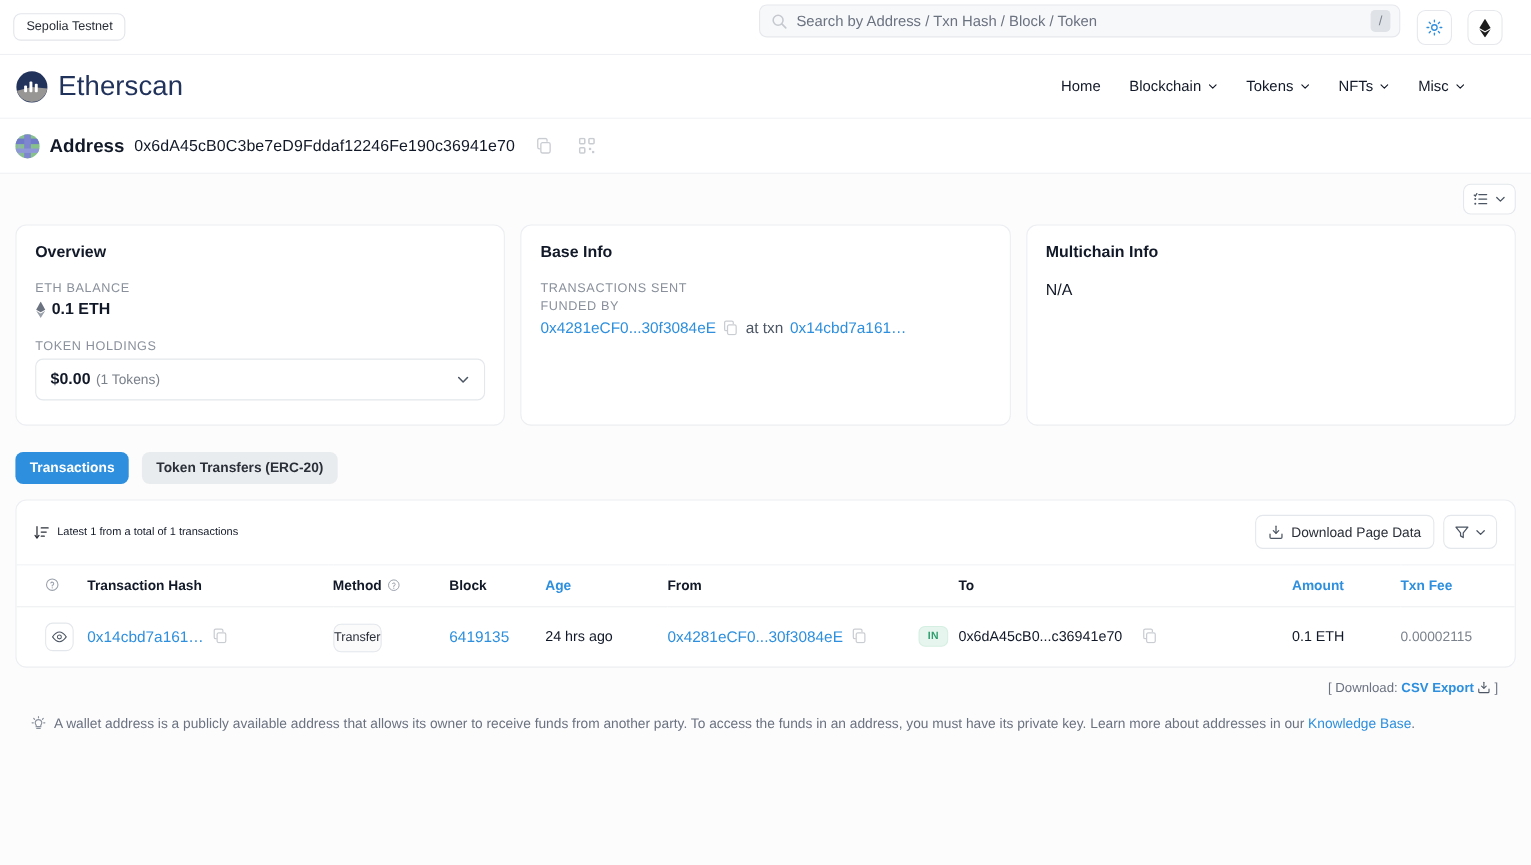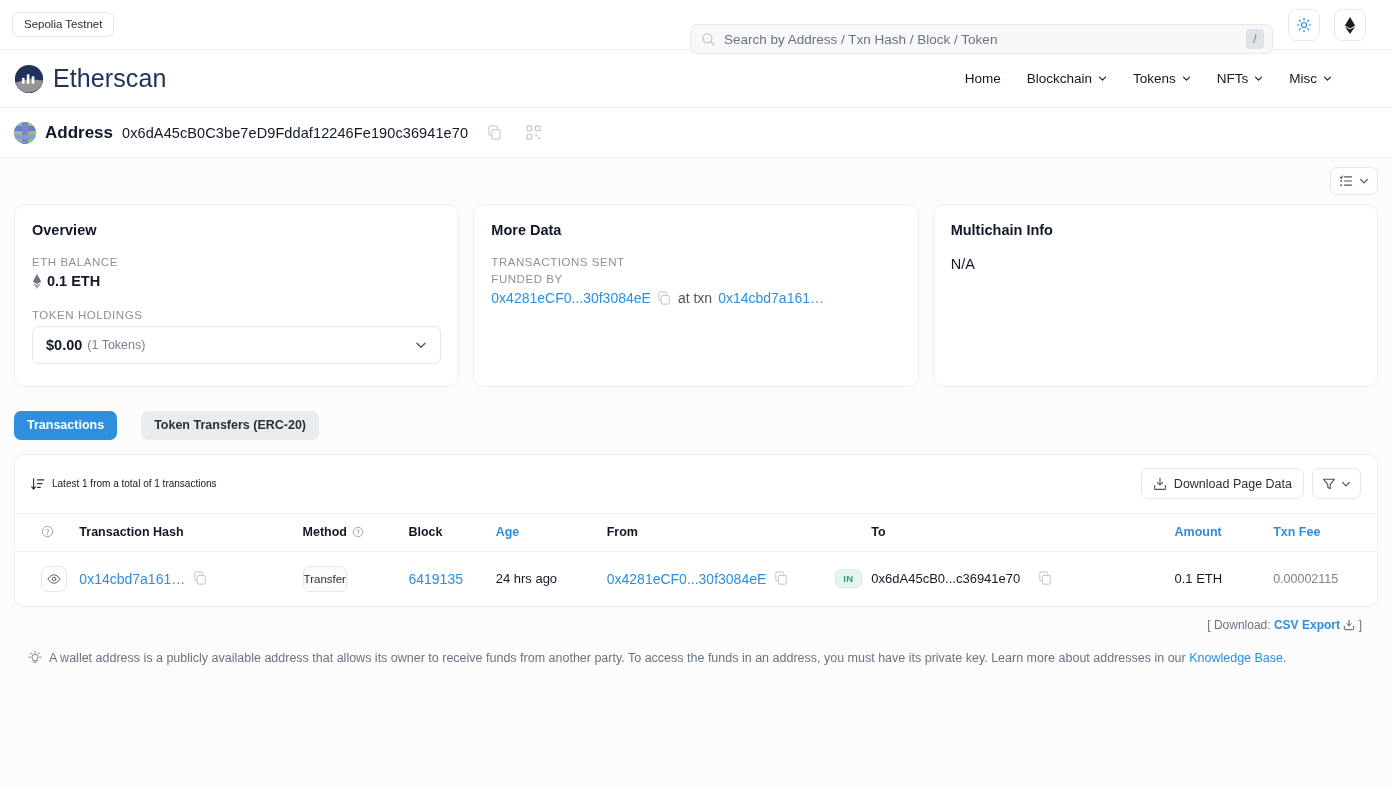--- a/index.html
+++ b/index.html
@@ -27,21 +27,21 @@
     background: #fff;
     font-size: 11.5px;
     color: #2a2f38;
     padding: 6px 11px;
     line-height: 1;
     white-space: nowrap;
   }
   .search-wrap {
     position: absolute;
     left: 690px;
-    top: 24px;
+    top: 4px;
     width: 583px;
     height: 30px;
     display: flex;
     align-items: center;
     background: #f7f8fa;
     border: 1px solid #e6e8ec;
     border-radius: 7px;
     padding: 0 8px 0 10px;
   }
   .search-ico { width: 15px; height: 15px; flex: 0 0 15px; opacity: .45; }
@@ -173,21 +173,21 @@
   .dd-caret { margin-left: auto; }
 
   .kv-row { display: flex; align-items: baseline; gap: 18px; margin-bottom: 22px; }
   .kv { font-size: 14px; color: #4b5563; }
   .kv b { color: #111827; font-weight: bold; }
   .funded { display: flex; align-items: center; gap: 6px; flex-wrap: nowrap; }
   .lnk { color: #2d8fdd; text-decoration: none; font-size: 14px; white-space: nowrap; }
   .muted14 { font-size: 14px; color: #4b5563; }
 
   
-  .tabs { display: flex; gap: 24px; margin: 24px 0 14px 0; text-align: center; }
+  .tabs { display: flex; gap: 12px; margin: 24px 0 14px 0; text-align: center; }
   .tab {
     font-size: 12.5px;
     font-weight: bold;
     border-radius: 7px;
     padding: 8px 13px;
     line-height: 1;
   }
   .tab.active { background: #2d8fdd; color: #fff; }
   .tab.idle   { background: #e9ecef; color: #2a2f38; }
 
@@ -474,21 +474,21 @@
         <span class="dd-sub">(1 Tokens)</span>
         <span class="dd-caret">
           <svg viewBox="0 0 12 12" width="12" height="12">
               <path d="M2 4.2 L6 8.2 L10 4.2" fill="none" stroke="#4b5563" stroke-width="1.4" stroke-linecap="round" stroke-linejoin="round"></path>
             </svg>
         </span>
       </div>
     </div>
 
     <div class="card">
-      <div class="card-title">More Data</div>
+      <div class="card-title">Base Info</div>
       <div class="label">TRANSACTIONS SENT</div>
       <div class="label">FUNDED BY</div>
       <div class="funded">
         <a class="lnk">0x4281eCF0...30f3084eE</a>
         <span class="mini-ico">
           <svg viewBox="0 0 16 16" width="14" height="14">
               <rect x="5" y="5" width="9" height="10" rx="1.6" fill="none" stroke="#8a919c" stroke-width="1.3"></rect>
               <path d="M11 4 V2.6 A1.6 1.6 0 0 0 9.4 1 H3.6 A1.6 1.6 0 0 0 2 2.6 V9.4 A1.6 1.6 0 0 0 3.6 11 H4.6" fill="none" stroke="#8a919c" stroke-width="1.3"></path>
             </svg>
         </span>

